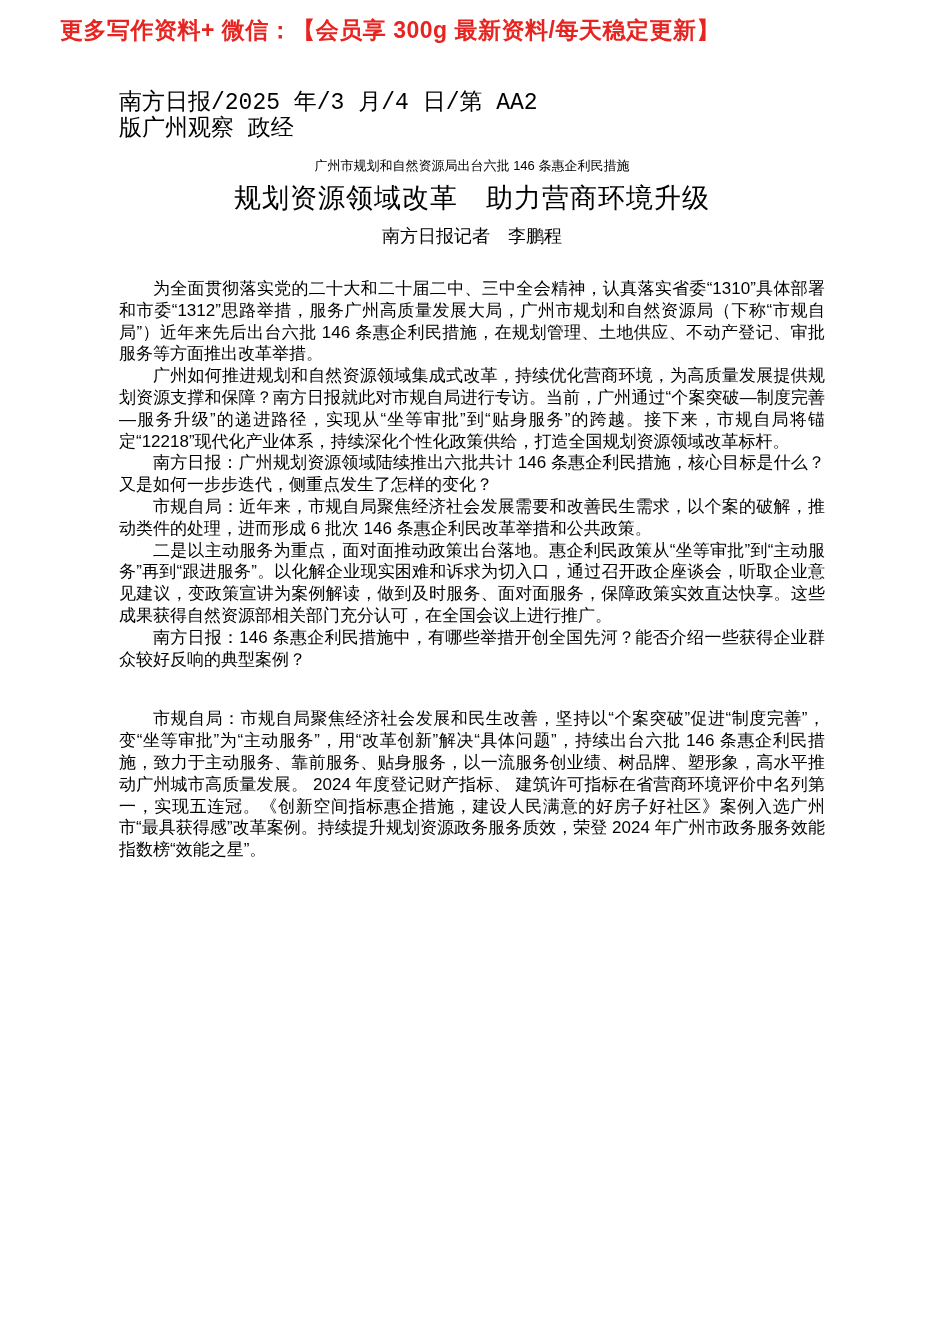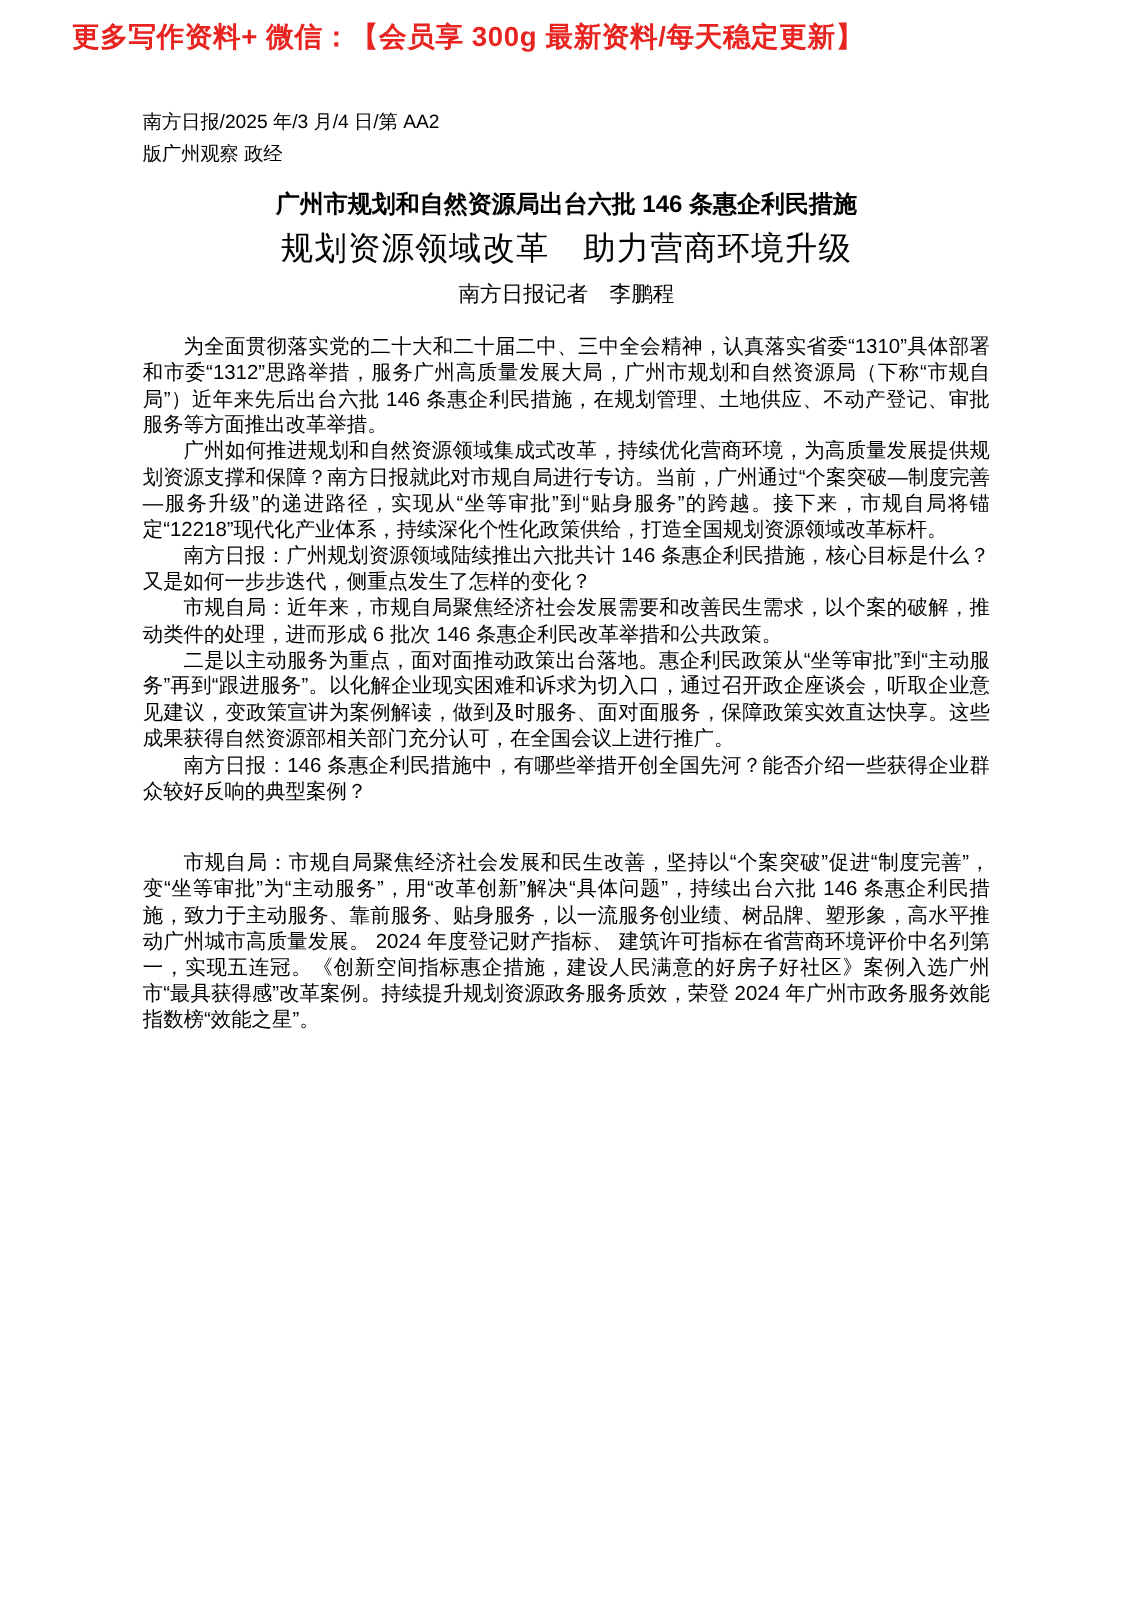--- a/index.html
+++ b/index.html
@@ -23,34 +23,34 @@
     font-size: 23px;
     font-weight: 700;
     color: #e72420;
     letter-spacing: 0.5px;
     white-space: nowrap;
   }
   .meta {
     position: absolute;
     left: 119px;
     top: 90px;
-    font-family: Liberation Sans, sans-serif;
-    font-size: 16px;
+    font-family: Liberation Mono, monospace;
+    font-size: 23px;
     line-height: 26px;
   }
   .article-head {
     position: absolute;
     left: 119px;
     top: 157px;
     width: 706px;
     text-align: center;
   }
   .subtitle {
-    font-size: 20px;
-    font-weight: 700;
+    font-size: 13px;
+    font-weight: 400;
   }
   .title {
     font-size: 27px;
     font-weight: 400;
     margin: 5px 0 0 0;
     letter-spacing: 1px;
   }
   .byline {
     font-size: 18px;
     margin-top: 8px;

